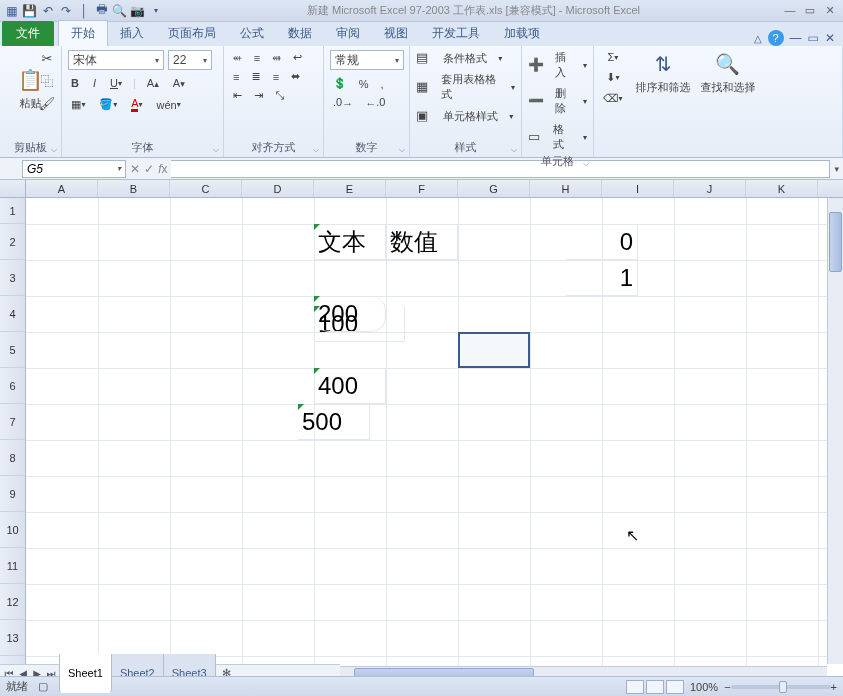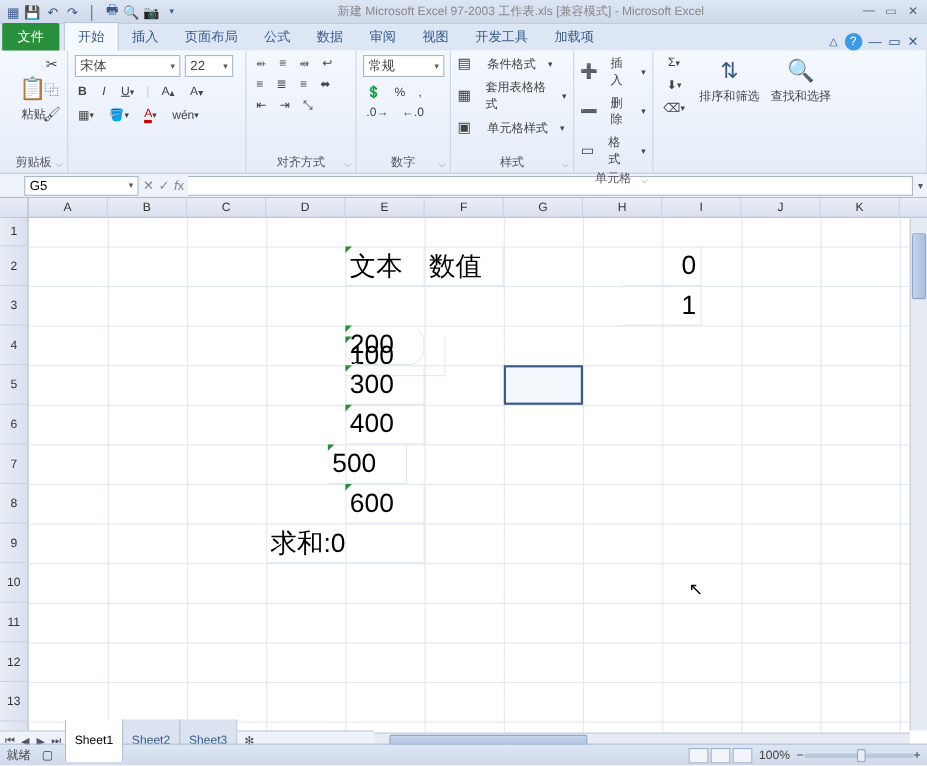--- a/index.html
+++ b/index.html
@@ -32,21 +32,21 @@
 .big-btn { display: flex; flex-direction: column; align-items: center; gap: 2px; cursor: default; font-size: 11px;}
 .big-btn .ic-lg { width: 28px; height: 28px; display: inline-flex; align-items: center; justify-content: center; font-size: 20px; color: #d69b3a; }
 .row { display: flex; align-items: center; gap: 4px; }
 .sel { border: 1px solid #aab6ca; background: #fff; height: 20px; font-size: 12px; padding: 0 4px; display: inline-flex; align-items: center; justify-content: space-between;}
 .sel .arr { font-size: 8px; color: #556; margin-left: 4px;}
 .ic-sm { width: 16px; height: 16px; font-size: 13px; }
 .p-row { display:flex; gap:6px; margin-bottom:4px;}
 
 
 .fx-bar { height: 22px; border-bottom: 1px solid #b0bdd2; display: flex; align-items: center; font-size: 12px; background: #eef2f9;}
-.name-box { width: 104px; border: 1px solid #aab6ca; background: #fff; margin-left: 22px; height: 18px; display: flex; align-items: center; padding: 0 4px; justify-content: space-between;}
+.name-box { width: 104px; border: 1px solid #aab6ca; background: #fff; margin-left: 22px; height: 18px; display: flex; align-items: center; padding: 0 4px; justify-content: space-between; font-style: italic;}
 .name-box .arr { font-size: 8px; color: #556;}
 .fx-icons { display: flex; gap: 4px; margin: 0 4px; color: #888; font-size: 12px;}
 .fx-input { flex: 1; border: 1px solid #aab6ca; border-left: none; background: #fff; height: 18px; padding: 0 4px;}
 
 
 .grid-area { position: relative; height: 502px; display: flex; flex-direction: column; }
 .col-headers { display: flex; height: 18px; background: linear-gradient(#e9edf6,#d9e0ee); font-size: 11px; color: #333; border-bottom: 1px solid #a9b6cb;}
 .corner { width: 26px; border-right: 1px solid #a9b6cb; background: linear-gradient(#e9edf6,#d9e0ee);}
 .ch { width: 72px; text-align: center; border-right: 1px solid #cbd3e2; line-height: 18px; cursor: default;}
 .grid-body { display: flex; flex: 1; position: relative;}
@@ -176,20 +176,21 @@
       <div class="row" style="margin-top:6px; gap:8px;">
         <span class="btn">▦ <span style="font-size:8px">▾</span></span>
         <span class="btn">🪣 <span style="font-size:8px">▾</span></span>
         <span class="btn">
             <span style="color:#c00;border-bottom:3px solid #c00">A</span> 
             <span style="font-size:8px">▾</span>
           </span>
         <span class="btn">wén <span style="font-size:8px">▾</span></span>
       </div>
     </div>
+    <div class="label">字体</div>
   </div>
 
   <div class="group" style="width:100px">
     <div>
       <div class="p-row">
         <span class="btn">⬴</span>
         <span class="btn">≡</span>
         <span class="btn">⬵</span>
         <span class="btn">↩</span>
       </div>
@@ -347,38 +348,29 @@
       <div class="cell" style="left:288px; top:62px; width:91px; height:36px; font-size:24px;margin-top:46px;">
           <span class="text-mark"></span>
           <span>100</span>
         </div>
       <div class="cell" style="left:540px; top:62px; width:72px; height:36px; font-size:24px; justify-content:flex-end">1</div>
 
       <div class="cell" style="left:288px; top:98px; width:72px; height:36px; font-size:24px;border-radius:15px;">
           <span class="text-mark"></span>
           <span>200</span>
         </div>
-      <div class="cell" style="left:288px; top:134px; width:72px; height:36px; font-size:24px;">
-          <span class="text-mark"></span>
-          <span>300</span>
-        </div>
       <div class="cell" style="left:288px; top:170px; width:72px; height:36px; font-size:24px;">
           <span class="text-mark"></span>
           <span>400</span>
         </div>
       <div class="cell" style="left:272px; top:206px; width:72px; height:36px; font-size:24px;">
           <span class="text-mark"></span>
           <span>500</span>
         </div>
-      <div class="cell" style="left:288px; top:242px; width:72px; height:36px; font-size:24px;">
-          <span class="text-mark"></span>
-          <span>600</span>
-        </div>
-
-      <div class="cell" style="left:216px; top:278px; width:144px; height:36px; font-size:24px;">求和:0</div>
+
 
       <div class="sel-cell" style="left:432px; top:134px; width:72px; height:36px;"></div>
     </div>
   </div>
 
   <div class="vscroll">
       <div class="thumb"></div>
     </div>
   <div class="hscroll">
       <div class="thumb"></div>

